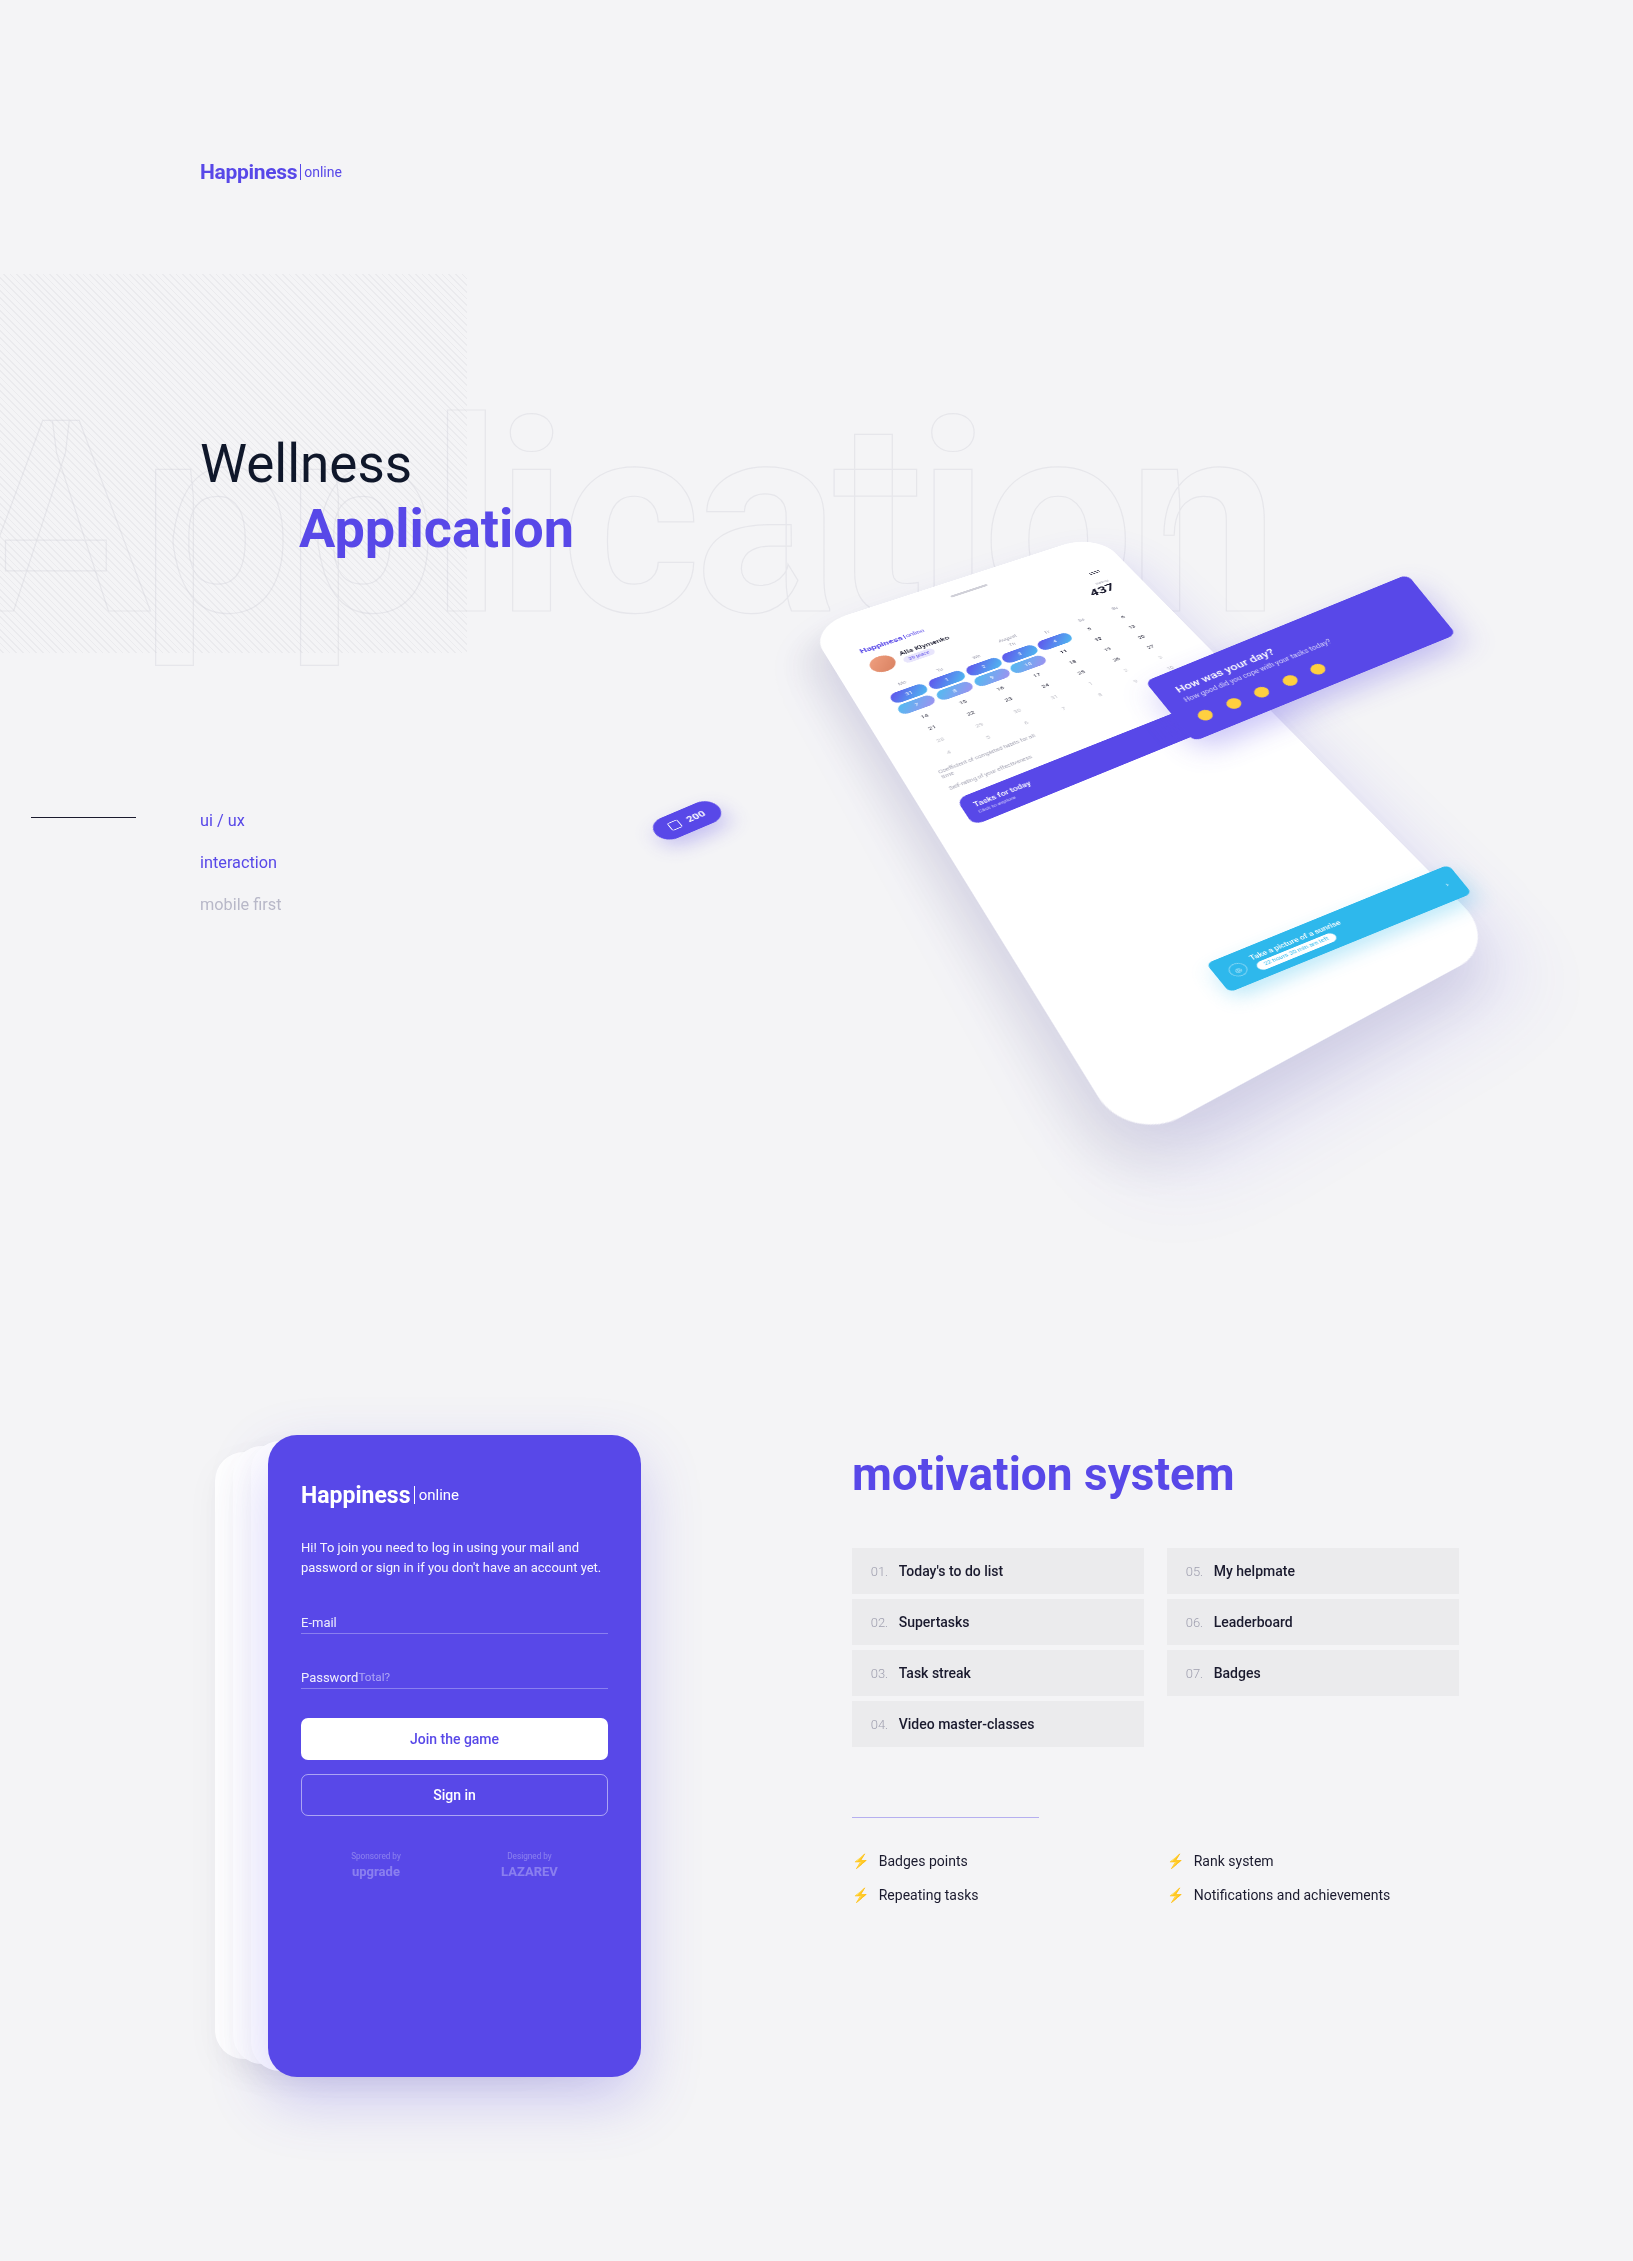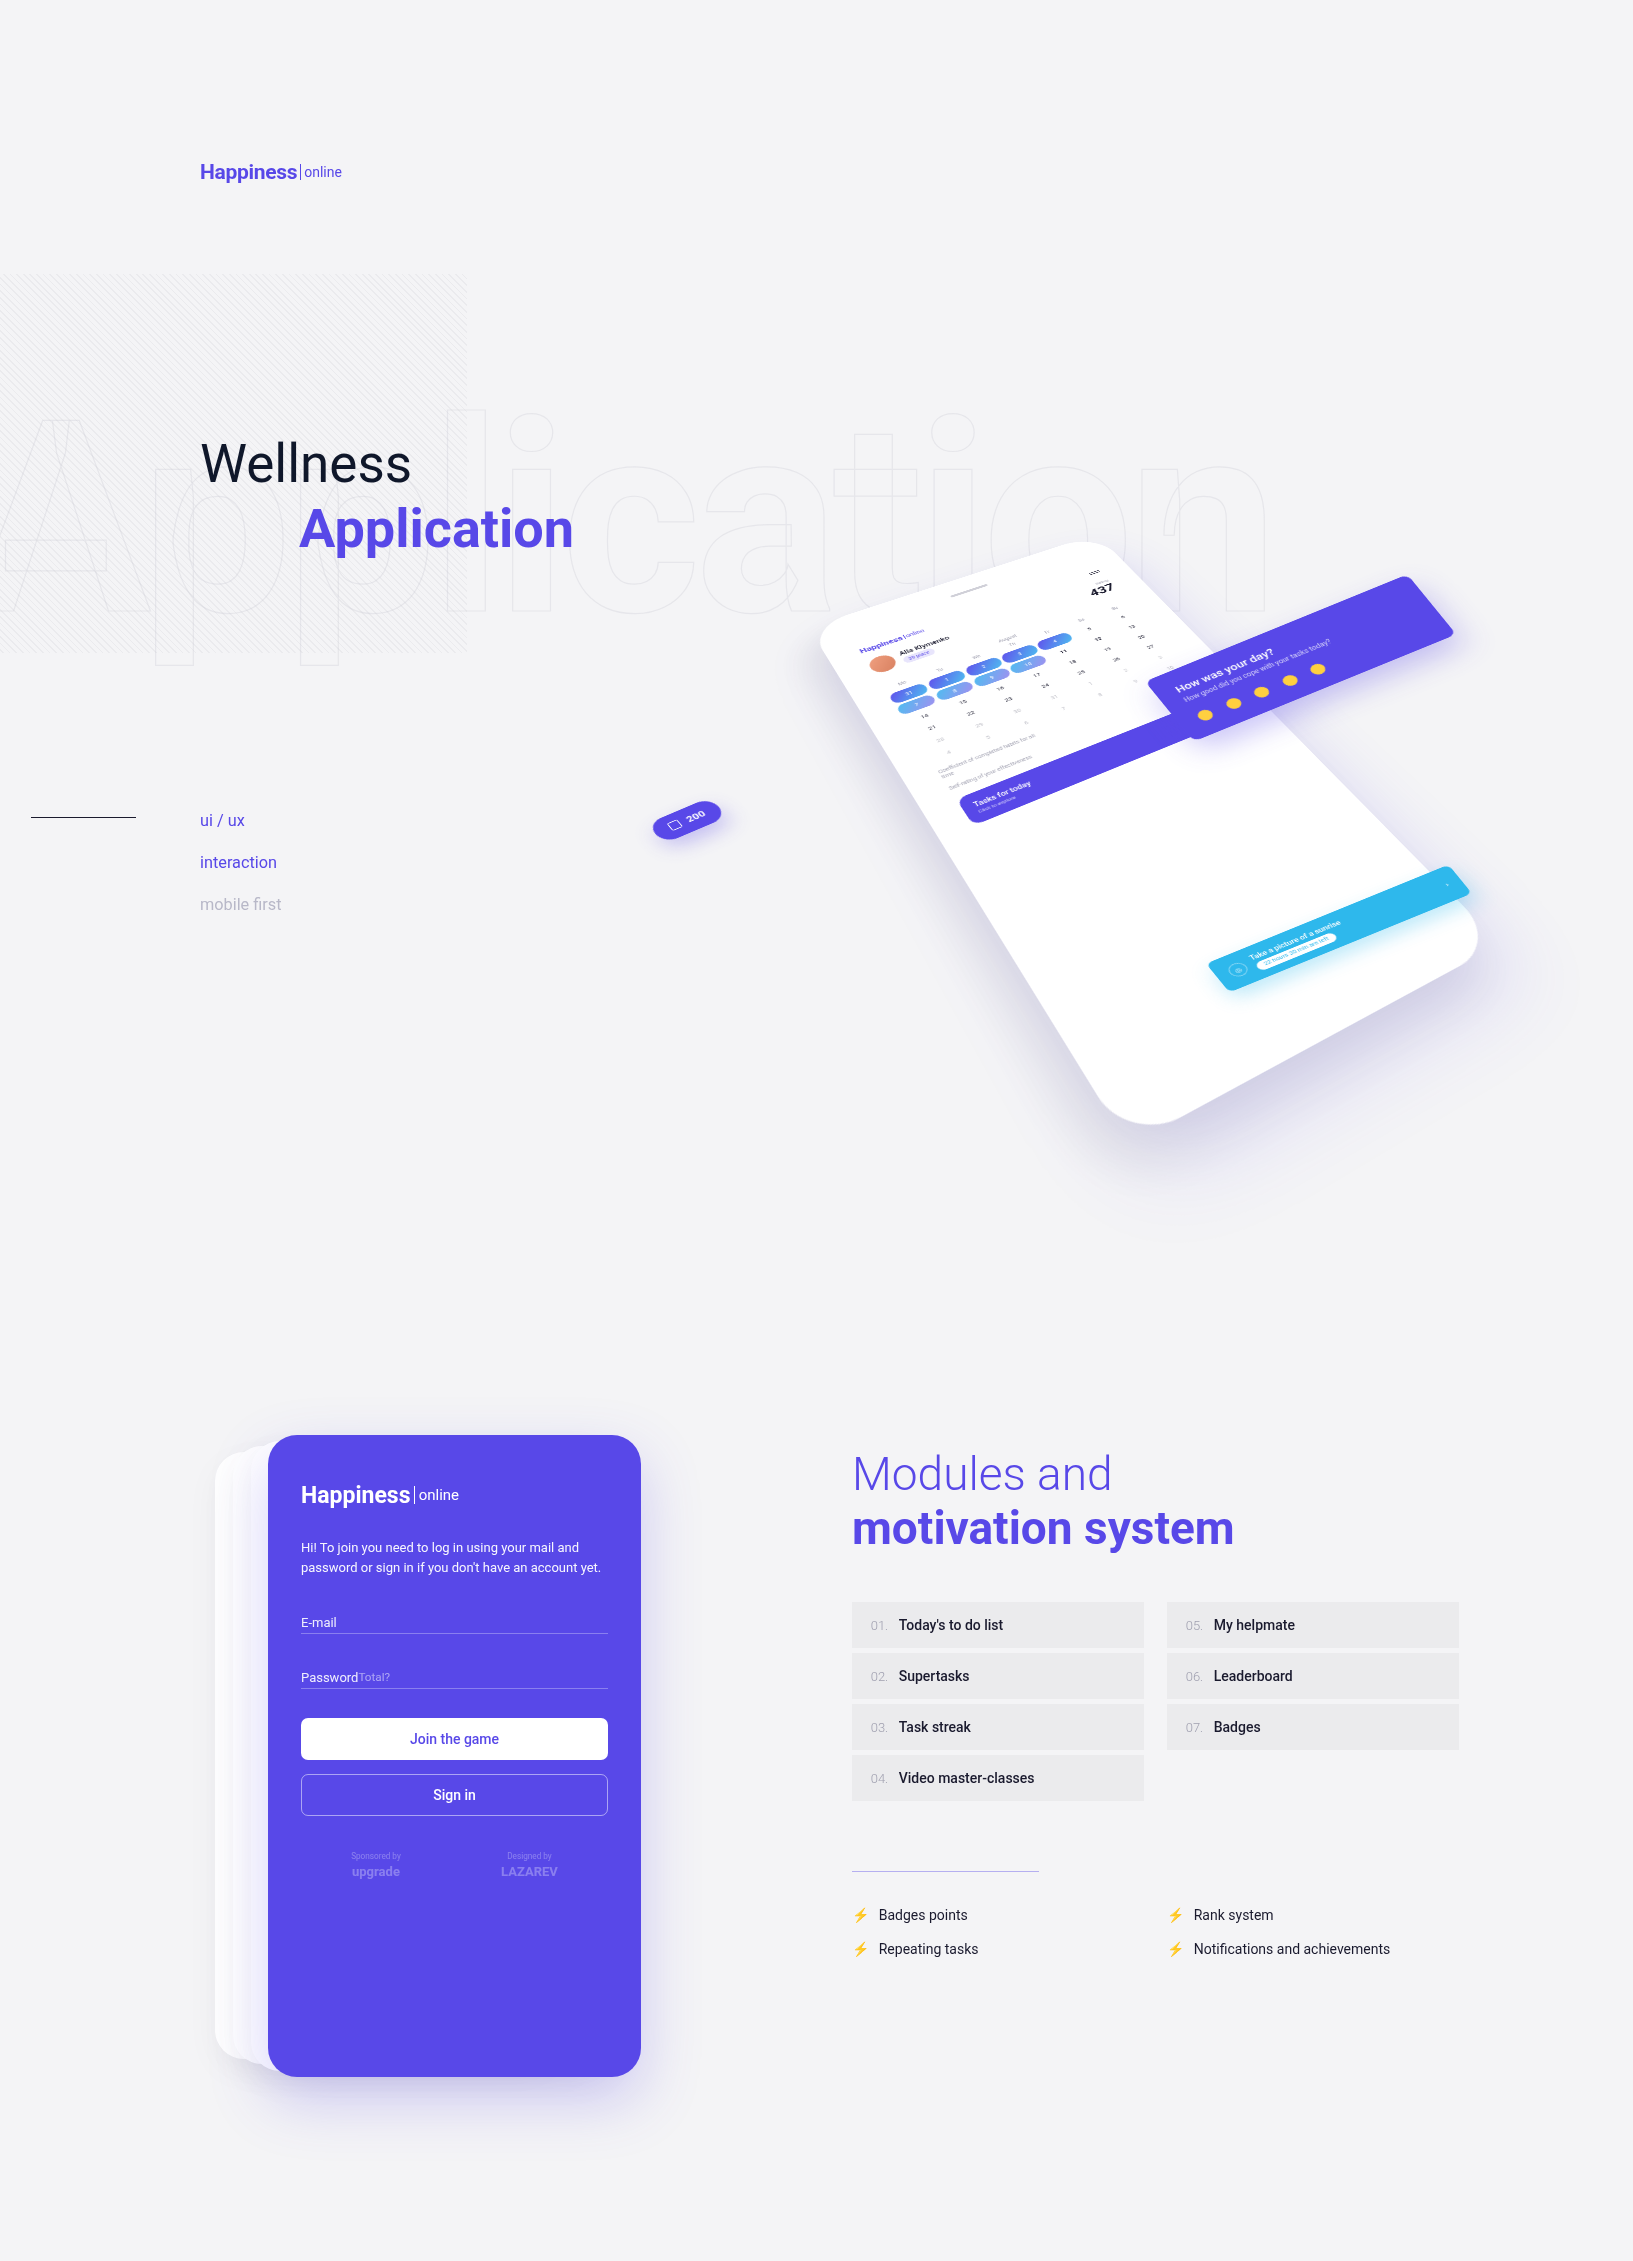--- a/index.html
+++ b/index.html
@@ -305,21 +305,20 @@
       </div>
       <div class="lc-foot-item">
         <div class="lc-foot-lbl">Designed by</div>
         <div class="lc-foot-brand">LAZAREV</div>
       </div>
     </div>
   </div>
 </div>
 
 <div class="modules">
-  <div class="mod-title1">Modules and</div>
   <div class="mod-title2">motivation system</div>
   <div class="mod-grid" id="mod-grid">
       <div class="mod-item">
         <span class="mod-num">01.</span>
         <span class="mod-label">Today's to do list</span>
       </div>
       <div class="mod-item">
         <span class="mod-num">05.</span>
         <span class="mod-label">My helpmate</span>
       </div>

